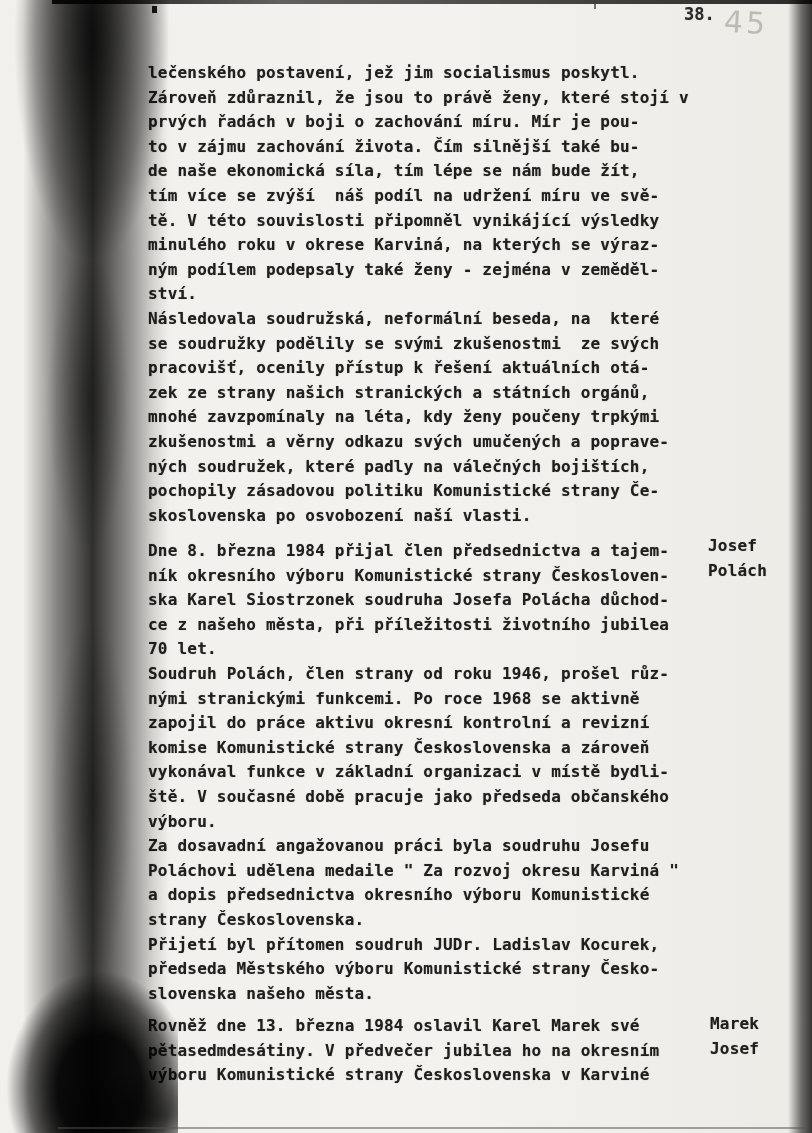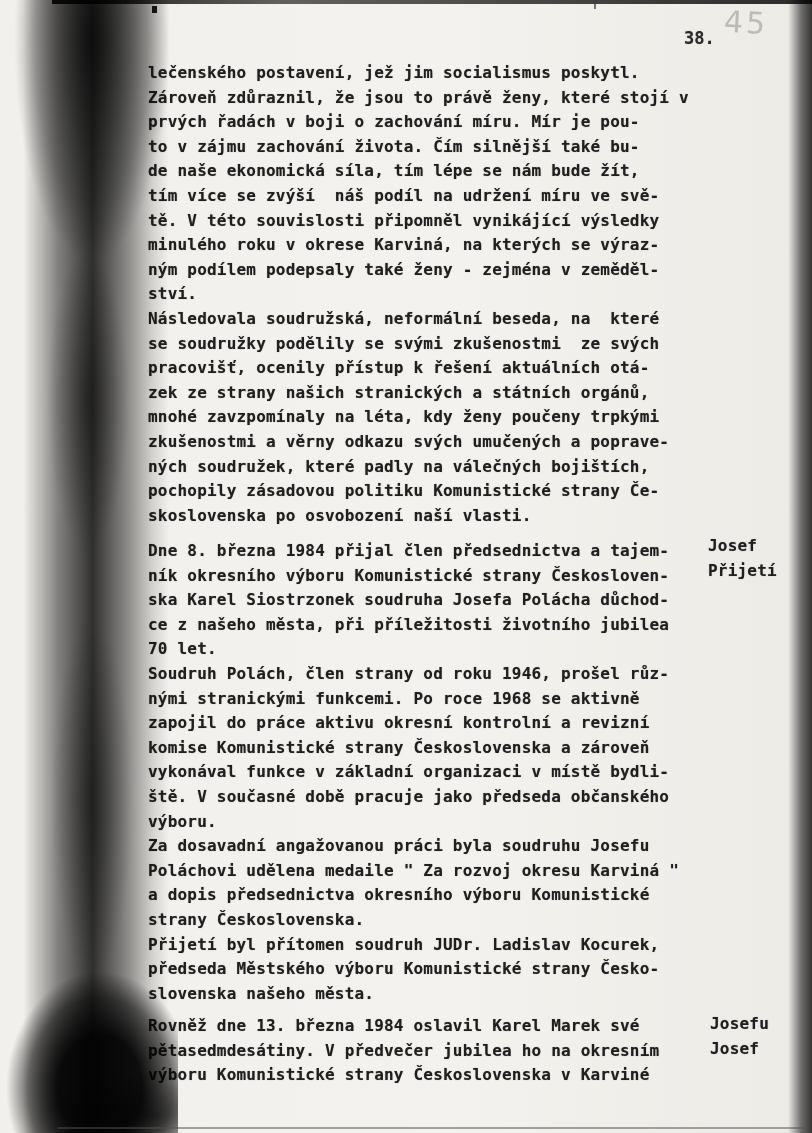--- a/index.html
+++ b/index.html
@@ -34,21 +34,21 @@
     position: absolute;
     width: 90px;
   }
   #note-polach { left: 708px; top: 534px; }
   #note-marek  { left: 710px; top: 1012px; }
 
   
   .typed-pageno {
     position: absolute;
     left: 684px;
-    top: 26px;
+    top: 2px;
     font: 700 17px/24px "DejaVu Sans Mono", monospace;
     color: #2b2b2b;
     text-shadow: 0 0 1px rgba(30,30,30,0.4);
   }
   .hand-pageno {
     position: absolute;
     left: 724px;
     top: 6px;
     font: 400 30px/34px "DejaVu Sans", sans-serif;
     color: #b6b3ac;
@@ -151,25 +151,25 @@
     </div>
 
   <div class="textblock" id="para3">
       <div class="line">Rovněž dne 13. března 1984 oslavil Karel Marek své</div>
       <div class="line">pětasedmdesátiny. V předvečer jubilea ho na okresním</div>
       <div class="line">výboru Komunistické strany Československa v Karviné</div>
     </div>
 
   <div class="margin-note" id="note-polach">
       <div class="line">Josef</div>
-      <div class="line">Přijetí</div>
+      <div class="line">Polách</div>
     </div>
 
   <div class="margin-note" id="note-marek">
-      <div class="line">Josefu</div>
+      <div class="line">Marek</div>
       <div class="line">Josef</div>
     </div>
 
   <div class="typed-pageno">38.</div>
 
   <div class="hand-pageno">45</div>
 
   <div class="gutter-shadow"></div>
   <div class="edge-right"></div>
   <div class="edge-top"></div>

